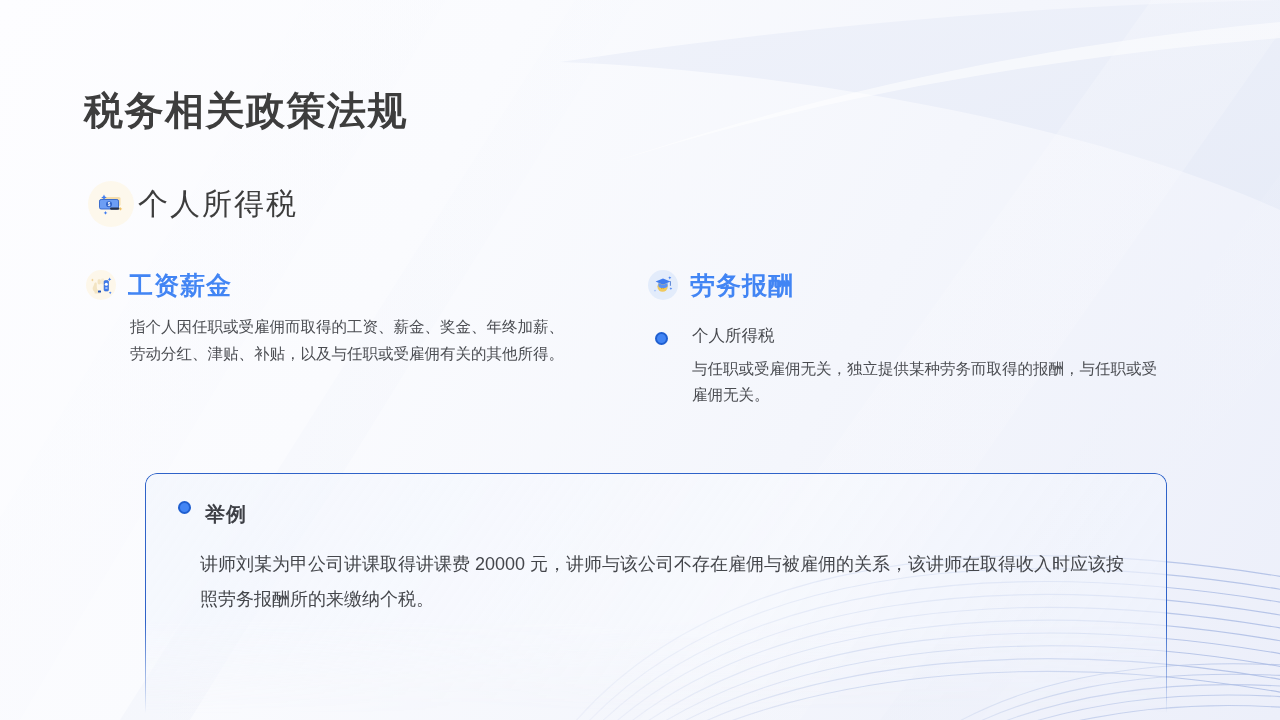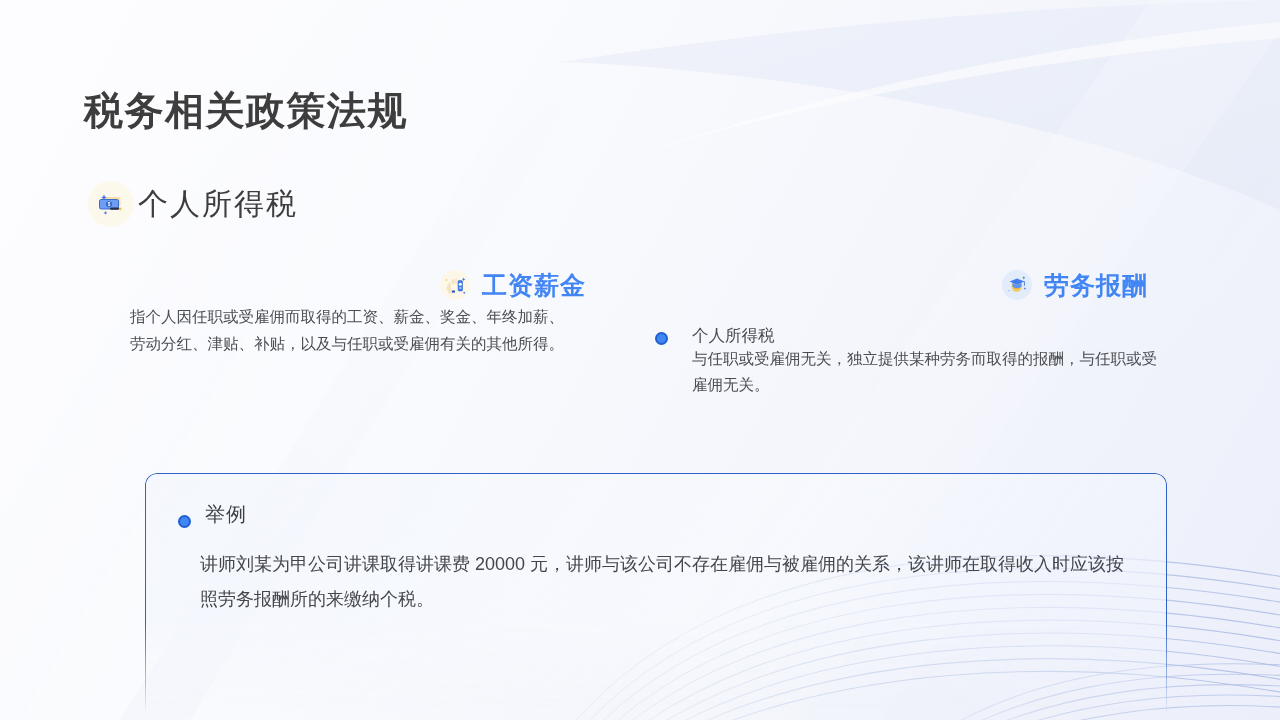--- a/index.html
+++ b/index.html
@@ -75,21 +75,20 @@
     width: 500px;
   }
   .col-left  { left: 86px; }
   .col-right { left: 648px; }
 
   .col-head {
     display: flex;
     align-items: center;
     gap: 12px;
     height: 38px;
-    justify-content: flex-end;
   }
   .col-head-icon {
     width: 30px;
     height: 30px;
     border-radius: 50%;
     display: flex;
     align-items: center;
     justify-content: center;
     flex: none;
   }
@@ -122,20 +121,21 @@
   }
   .bullet-label {
     margin-left: 24px;
     font-size: 16.5px;
     color: #46484d;
     line-height: 1.2;
     white-space: nowrap;
   }
   .bullet-desc {
     margin-left: 44px;
+    margin-top: 10px;
     font-size: 15.5px;
     color: #4b4d52;
     line-height: 1.72;
     width: 440px;
   }
   .col-right .bullet-desc { width: 465px; }
 
   
   .example-box {
     position: absolute;
@@ -156,21 +156,22 @@
     left: 145px;
     top: 473px;
     width: 1022px;
     height: 240px;
   }
   .example-head {
     position: absolute;
     left: 33px;
     top: 28px;
     display: flex;
-    align-items: flex-end;
+    align-items: flex-start;
+    font-weight: bold;
   }
   .example-head .bullet-dot { margin: 0; width: 13px; height: 13px; }
   .example-head-text {
     margin-left: 14px;
     font-size: 20px;
     color: #3d3f45;
     letter-spacing: 1px;
   }
   .example-body {
     position: absolute;

